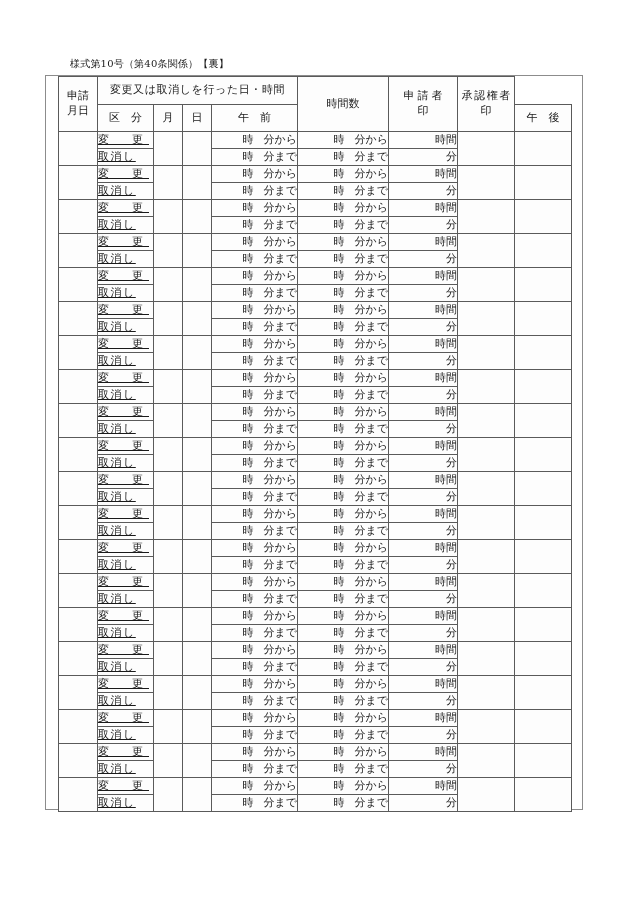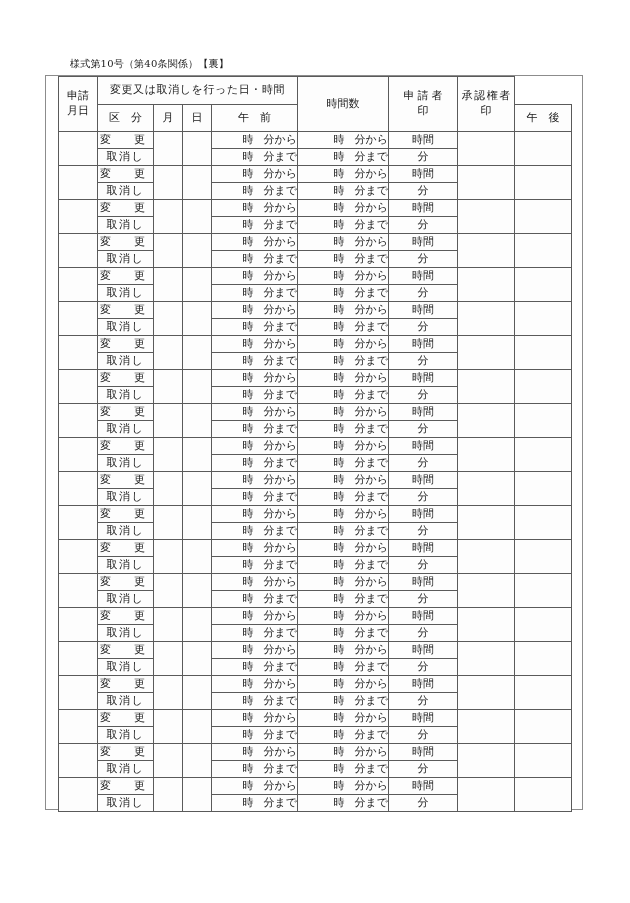--- a/index.html
+++ b/index.html
@@ -93,43 +93,44 @@
   .hd-sp-1 {
     letter-spacing: 1.5px;
     padding-left: 1.5px;
   }
 
   
   .brow td {
     height: 16px;
   }
   .cell-kubun {
-    text-align: center;
+    text-align: left;
     font-size: 11px;
     padding: 0 6px;
+    text-decoration: underline;
   }
   .kubun-henko {
     letter-spacing: 6px;
     padding-left: 6px;
   }
   .kubun-torikeshi {
     letter-spacing: 1.5px;
     padding-left: 1.5px;
   }
   .cell-time {
     text-align: right;
     font-size: 11px;
     padding-right: 9px;
     white-space: nowrap;
   }
   .cell-time .hr-mark {
     margin-right: 10px;
   }
   .cell-amount {
-    text-align: center;
+    text-align: right;
     font-size: 11px;
     padding-right: 9px;
     white-space: nowrap;
   }
   .cell-blank {
     background: #fdfdfd;
   }
 </style>
 </head>
 <body>

